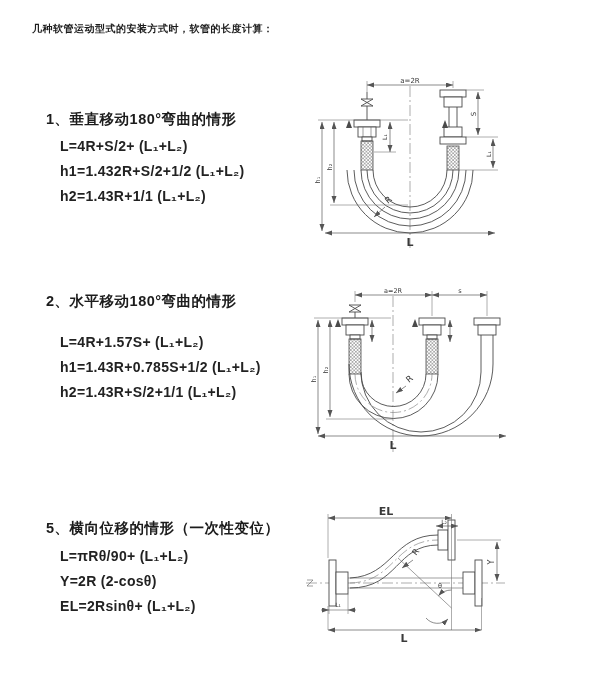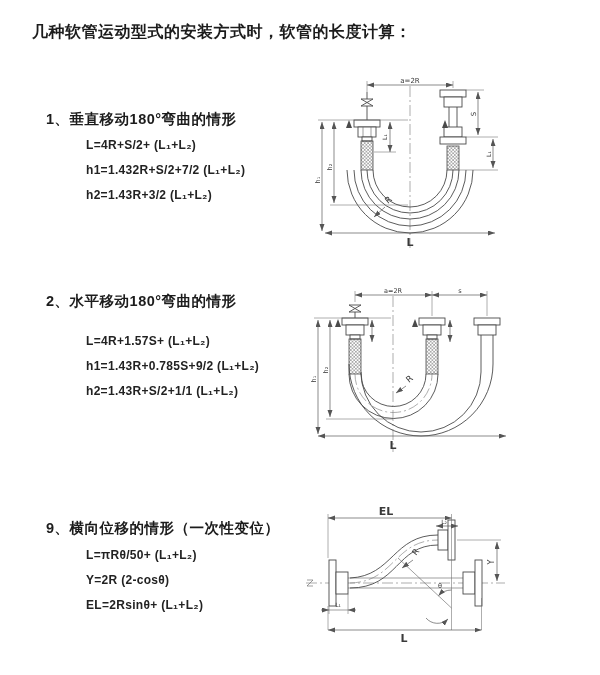--- a/index.html
+++ b/index.html
@@ -1,63 +1,63 @@
 <!DOCTYPE html>
 <html><head>
 <meta charset="utf-8">
 <style>
   html,body{margin:0;padding:0;}
   body{
     width:600px;height:675px;background:#ffffff;position:relative;overflow:hidden;
     font-family:"Liberation Sans","DejaVu Sans",sans-serif;color:#1f1f1f;
   }
   .page-title{
-    position:absolute;left:32px;top:22px;font-size:16px;font-weight:700;
+    position:absolute;left:32px;top:22px;font-size:10px;font-weight:700;
     letter-spacing:.5px;color:#1c1c1c;white-space:nowrap;
   }
   .section{position:absolute;left:0;top:0;width:310px;}
   .sec-heading{
     position:absolute;left:46px;font-size:14.5px;font-weight:700;color:#1c1c1c;
     white-space:nowrap;letter-spacing:.5px;
   }
   .formula{
-    position:absolute;left:86px;font-size:12px;font-weight:600;color:#222;
+    position:absolute;left:60px;font-size:14px;font-weight:600;color:#222;
     white-space:nowrap;letter-spacing:.3px;
   }
   .diagram{position:absolute;}
   svg text{font-family:"DejaVu Sans","Liberation Sans",sans-serif;fill:#3a3a3a;}
   .dimline{stroke:#5a5a5a;stroke-width:.7;fill:none;}
   .extline{stroke:#6a6a6a;stroke-width:.55;fill:none;}
   .drawline{stroke:#4a4a4a;stroke-width:.9;fill:none;}
   .thinline{stroke:#5f5f5f;stroke-width:.6;fill:none;}
   .centerline{stroke:#777;stroke-width:.6;fill:none;stroke-dasharray:11 3 2 3;}
   .fitting{fill:#ffffff;stroke:#4a4a4a;stroke-width:.9;}
 </style>
 </head>
 <body>
 
 <div class="page-title">几种软管运动型式的安装方式时，软管的长度计算：</div>
 
 <div class="section">
   <div class="sec-heading" style="top:110px">1、垂直移动180°弯曲的情形</div>
   <div class="formula" style="top:138px">L=4R+S/2+ (L₁+L₂)</div>
-  <div class="formula" style="top:163px">h1=1.432R+S/2+7/2 (L₁+L₂)</div>
-  <div class="formula" style="top:188px">h2=1.43R+3/2 (L₁+L₂)</div>
+  <div class="formula" style="top:163px">h1=1.432R+S/2+1/2 (L₁+L₂)</div>
+  <div class="formula" style="top:188px">h2=1.43R+1/1 (L₁+L₂)</div>
 </div>
 
 <div class="section">
   <div class="sec-heading" style="top:292px">2、水平移动180°弯曲的情形</div>
   <div class="formula" style="top:334px">L=4R+1.57S+ (L₁+L₂)</div>
-  <div class="formula" style="top:359px">h1=1.43R+0.785S+9/2 (L₁+L₂)</div>
+  <div class="formula" style="top:359px">h1=1.43R+0.785S+1/2 (L₁+L₂)</div>
   <div class="formula" style="top:384px">h2=1.43R+S/2+1/1 (L₁+L₂)</div>
 </div>
 
 <div class="section">
-  <div class="sec-heading" style="top:519px">9、横向位移的情形（一次性变位）</div>
-  <div class="formula" style="top:548px">L=πRθ/50+ (L₁+L₂)</div>
+  <div class="sec-heading" style="top:519px">5、横向位移的情形（一次性变位）</div>
+  <div class="formula" style="top:548px">L=πRθ/90+ (L₁+L₂)</div>
   <div class="formula" style="top:573px">Y=2R (2-cosθ)</div>
   <div class="formula" style="top:598px">EL=2Rsinθ+ (L₁+L₂)</div>
 </div>
 
 <svg class="diagram" style="left:312px;top:70px" width="250" height="200" viewBox="0 0 250 200">
   <defs>
     <marker id="a1" markerWidth="8" markerHeight="6" refX="7" refY="2.5" orient="auto-start-reverse" markerUnits="userSpaceOnUse">
       <path d="M0,0 L7,2.5 L0,5 Z" fill="#555"></path>
     </marker>
     <pattern id="b1" width="3.4" height="3.4" patternUnits="userSpaceOnUse">

